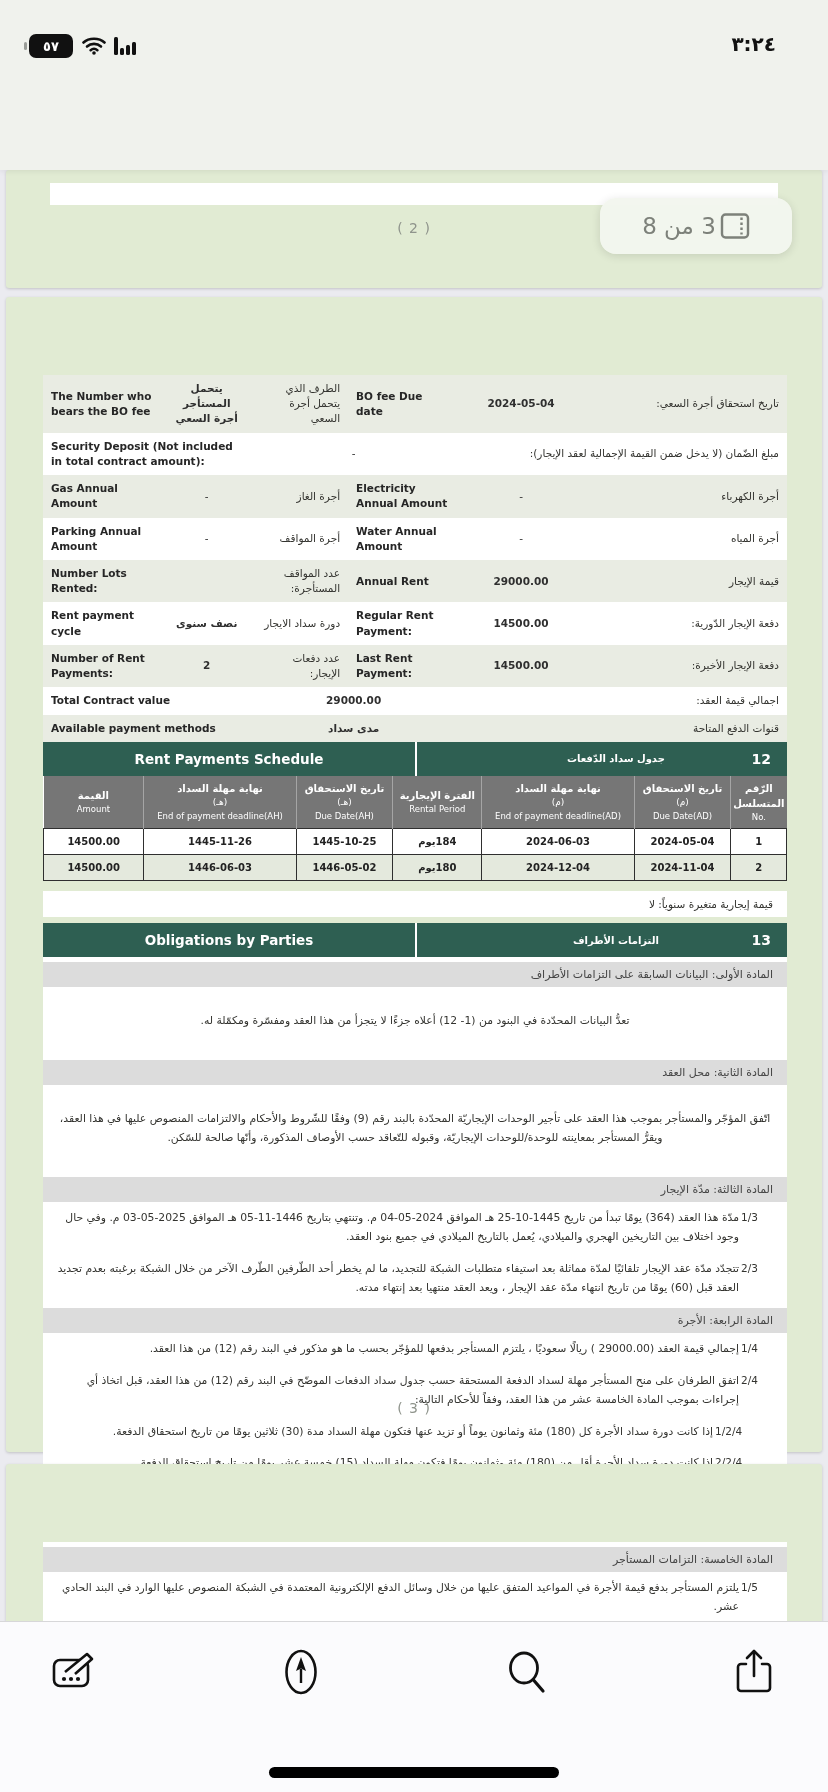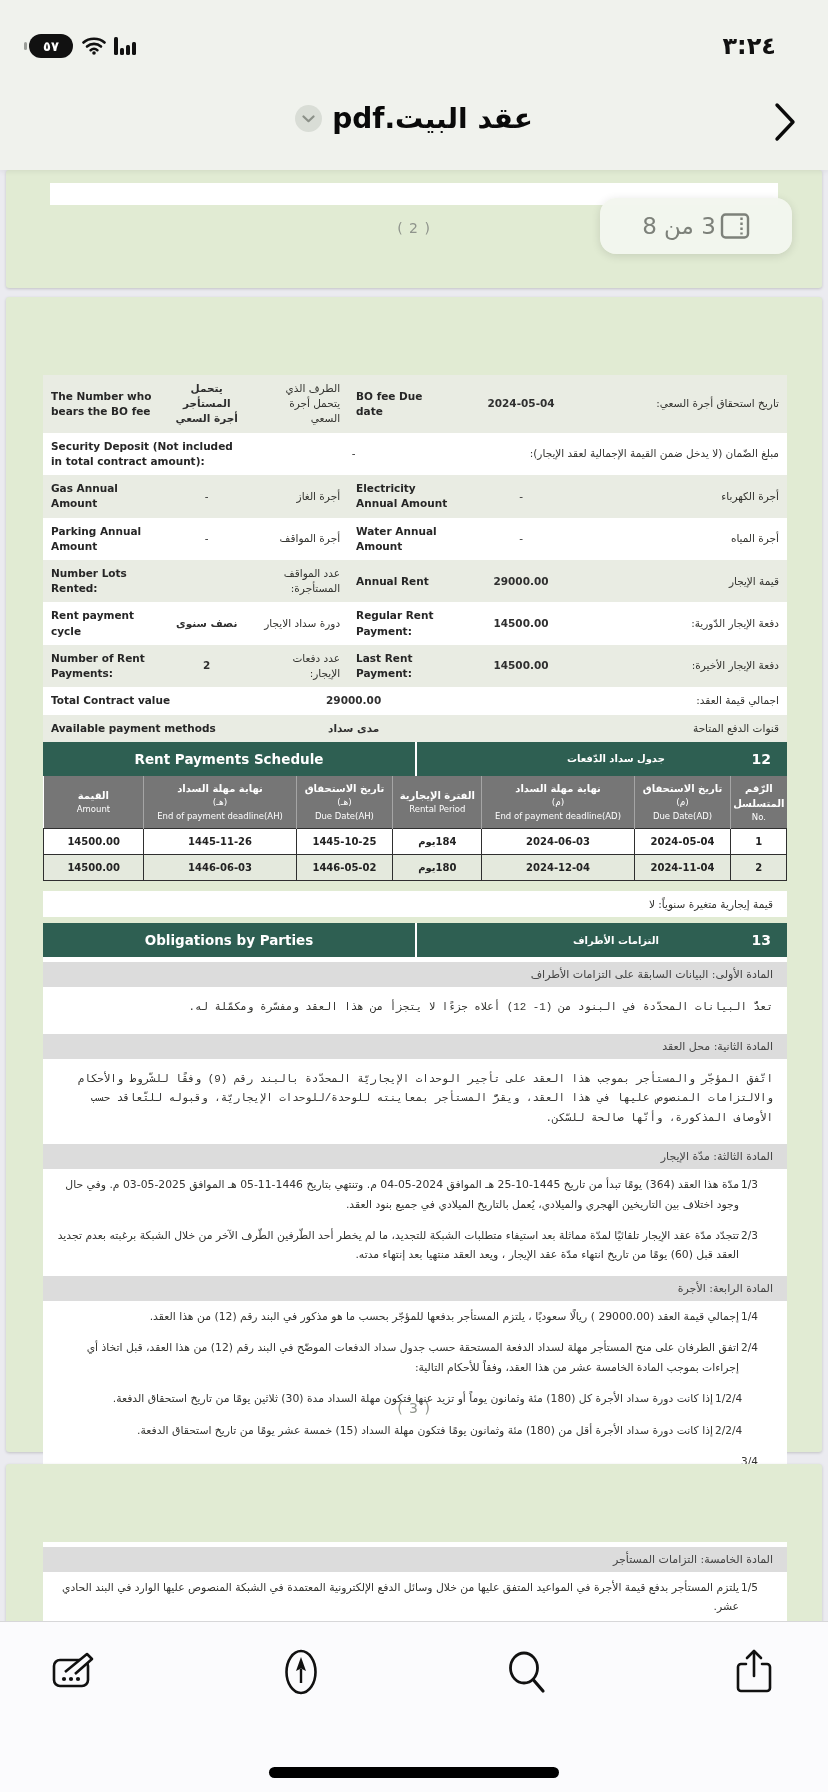--- a/index.html
+++ b/index.html
@@ -4,25 +4,25 @@
 <style>
   html,body{margin:0;padding:0;}
   body{width:828px;height:1792px;position:relative;overflow:hidden;
        font-family:"DejaVu Sans","Liberation Sans",sans-serif;background:#ebebf0;}
   .screen{position:absolute;inset:0;}
 
   
   .topbar{position:absolute;top:0;left:0;right:0;height:170px;background:#f0f2ed;z-index:30;
           box-shadow:0 1px 6px rgba(0,0,0,.08);}
   .statusrow{position:absolute;top:26px;left:0;right:0;height:44px;}
-  .time{position:absolute;right:52px;top:6px;font-size:24px;font-weight:700;color:#111;}
+  .time{position:absolute;right:52px;top:6px;font-size:20px;font-weight:700;color:#111;}
   .sticons{position:absolute;left:24px;top:8px;display:flex;align-items:center;gap:8px;}
   .battery{position:relative;width:50px;height:24px;}
   .batt-nub{position:absolute;left:0;top:8px;width:3px;height:8px;background:#9a9d98;border-radius:2px;}
-  .batt-body{position:absolute;left:5px;top:0;width:44px;height:24px;background:#111;border-radius:12px;
+  .batt-body{position:absolute;left:5px;top:0;width:44px;height:24px;background:#111;border-radius:7px;
              color:#fff;font-size:13px;font-weight:700;display:flex;align-items:center;justify-content:center;}
   .sigbars{display:flex;align-items:flex-end;gap:2px;height:18px;}
   .sigbars i{display:block;width:4px;background:#111;border-radius:1.5px;}
 
   
   .navrow{position:absolute;top:92px;left:0;right:0;height:64px;}
   .navtitle{position:absolute;left:0;right:0;top:10px;display:flex;align-items:center;justify-content:center;gap:10px;direction:ltr;}
   .chev-circle{width:27px;height:27px;border-radius:50%;background:#d9ddd6;display:flex;align-items:center;justify-content:center;}
   .chev-circle svg{display:block;}
   .title-text{font-size:28px;font-weight:700;color:#0a0a0a;direction:ltr;unicode-bidi:plaintext;}
@@ -76,21 +76,21 @@
   .sched tbody tr.alt td{background:#e4e9dd;}
   .sched tbody td{direction:rtl;unicode-bidi:plaintext;}
 
   .noterow{background:#fff;direction:rtl;text-align:right;font-size:10.5px;color:#33332f;
            padding:7px 14px;}
   .gapgreen{background:#e1ebd3;}
 
   
   .blocks{direction:rtl;}
   .blk-h{background:#dcdcdc;color:#444;font-size:11px;text-align:right;padding:6px 14px;margin-top:5px;}
-  .blk-t{background:#fff;font-size:10.8px;color:#33332f;text-align:right;padding:11px 14px;line-height:1.8;font-family:Liberation Mono, monospace;}
+  .blk-t{background:#fff;font-size:10.8px;color:#33332f;text-align:center;padding:24px 14px;line-height:1.8;}
   .blk-i{background:#fff;display:flex;direction:rtl;padding:6px 0;line-height:1.8;}
   .blk-i .n{width:46px;flex:0 0 46px;text-align:left;font-size:10.5px;color:#33332f;direction:ltr;}
   .blk-i.ind .n{margin-right:26px;}
   .blk-i .t{flex:1;font-size:10.8px;color:#33332f;text-align:right;padding-left:10px;padding-right:2px;}
 
   .sheet4{position:absolute;top:78px;left:37px;right:35px;background:#fff;padding-bottom:4px;overflow:hidden;}
 
   
   .toolbar{position:absolute;left:0;right:0;bottom:0;height:170px;background:#fbfbfd;z-index:40;
            border-top:1px solid #d7d7d9;}
@@ -118,35 +118,20 @@
           <path d="M5 9.5 C 9 6, 15 6, 19 9.5" stroke="#111" stroke-width="2.6" fill="none" stroke-linecap="round"></path>
           <path d="M8.6 13.2 C 10.7 11.4, 13.3 11.4, 15.4 13.2" stroke="#111" stroke-width="2.6" fill="none" stroke-linecap="round"></path>
           <circle cx="12" cy="16" r="1.8" fill="#111"></circle>
         </svg>
         <div class="sigbars">
           <i style="height:18px"></i>
             <i style="height:7px"></i>
             <i style="height:10px"></i>
             <i style="height:13px"></i>
         </div>
-      </div>
-    </div>
-    <div class="navrow">
-      <div class="navtitle">
-        <span class="chev-circle">
-          <svg width="13" height="8" viewBox="0 0 13 8">
-              <path d="M1.5 1.5 L6.5 6.2 L11.5 1.5" stroke="#8b9088" stroke-width="2.2" fill="none" stroke-linecap="round" stroke-linejoin="round"></path>
-            </svg>
-        </span>
-        <span class="title-text">عقد البيت.pdf</span>
-      </div>
-      <div class="backbtn">
-        <svg width="22" height="40" viewBox="0 0 22 40">
-          <path d="M3 3 L19 20 L3 37" stroke="#0a0a0a" stroke-width="3.4" fill="none" stroke-linecap="round" stroke-linejoin="round"></path>
-        </svg>
       </div>
     </div>
   </div>
 
   <div class="content">
 
     <div class="pdfpage page2">
       <div class="whitestrip"></div>
       <div class="pagenum">( 2 )</div>
     </div>

